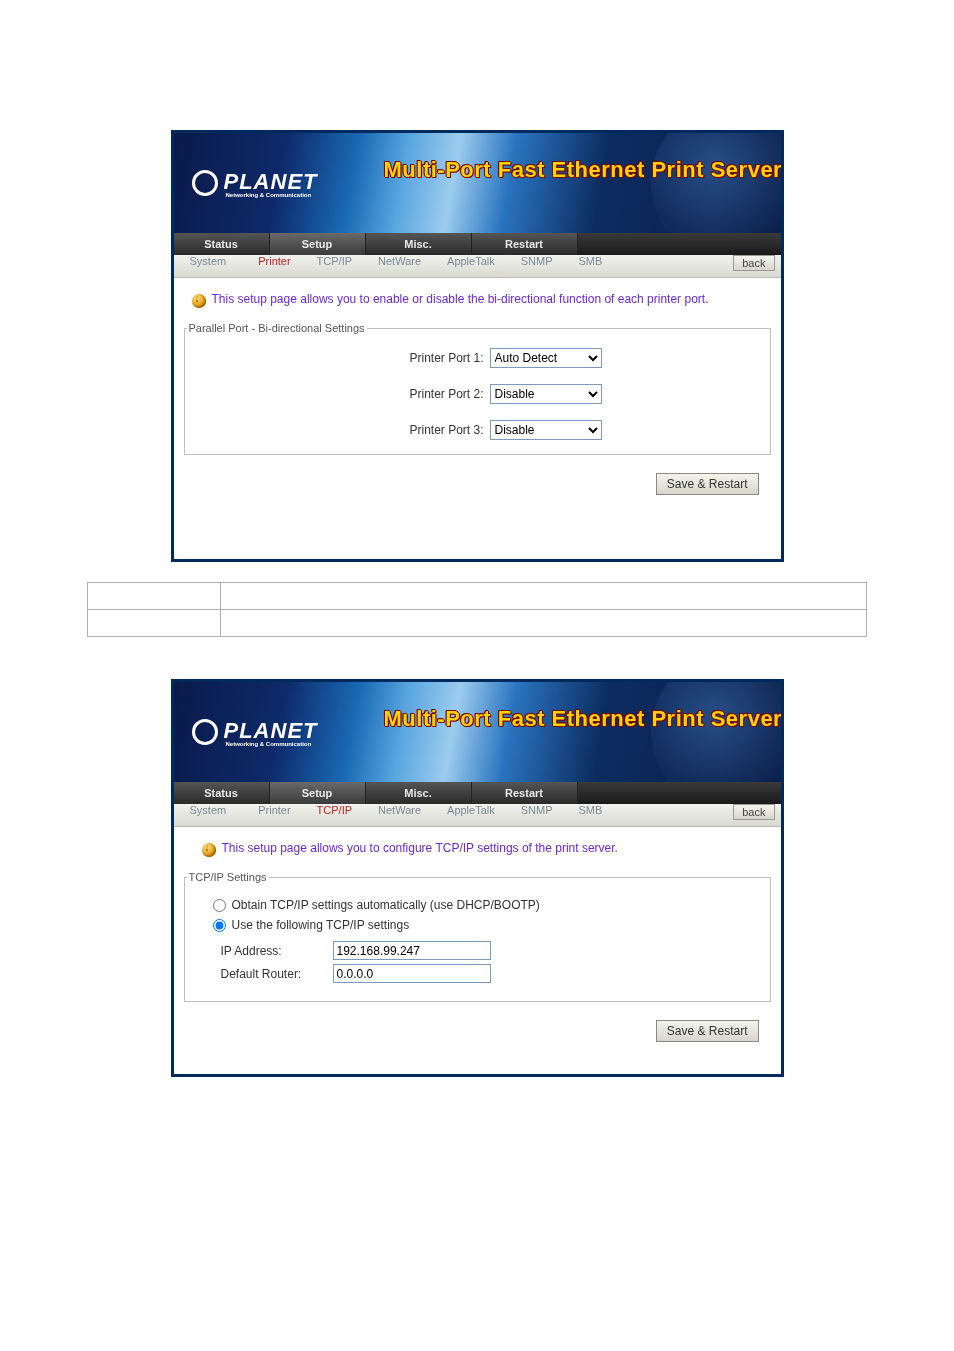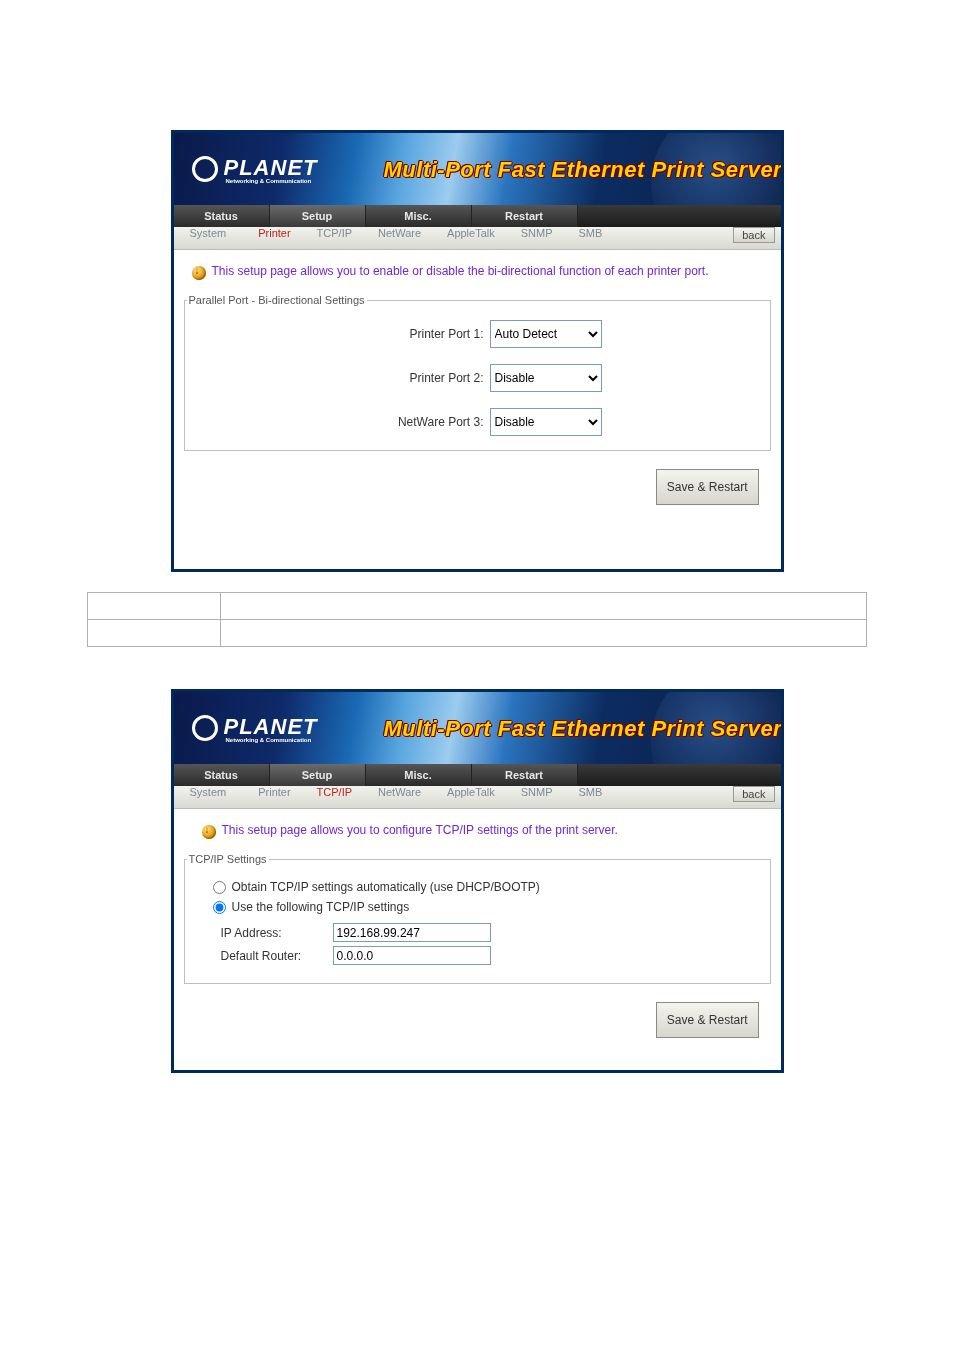--- a/index.html
+++ b/index.html
@@ -15,21 +15,21 @@
     width: 954px;
     padding-top: 130px;
   }
   .screenshot {
     width: 607px;
     margin: 0 auto 20px auto;
     border: 3px solid #002a5c;
     background: #ffffff;
   }
   .banner {
-    height: 72px;
+    height: 100px;
     position: relative;
     display: flex;
     align-items: center;
     padding-left: 18px;
     background: linear-gradient(100deg,
       #0a1a4a 0%,
       #0e2a6a 18%,
       #1a6ab5 30%,
       #5aa6e0 38%,
       #9cccee 46%,
@@ -72,21 +72,20 @@
     display: block;
     margin-top: -3px;
     margin-left: 2px;
   }
   .banner-title {
     position: absolute;
     left: 210px;
     top: 24px;
     font-family: "Arial Black", Arial, sans-serif;
     font-weight: 900;
-    font-style: italic;
     font-size: 22px;
     letter-spacing: 0.5px;
     color: #ffd400;
     text-shadow: 1px 0 0 #7a0000, -1px 0 0 #7a0000, 0 1px 0 #7a0000, 0 -1px 0 #7a0000,
                  1px 1px 0 #7a0000, -1px -1px 0 #7a0000;
     white-space: nowrap;
     z-index: 2;
   }
   .tabrow {
     display: flex;
@@ -187,33 +186,33 @@
     width: 280px;
     text-align: right;
     padding-right: 6px;
     font-size: 12px;
     color: #333;
   }
   select.win {
     font-size: 12px;
     background: #fff;
     border: 1px solid #7a9ac0;
-    height: 28px;
+    height: 20px;
     width: 112px;
   }
 
   .footer {
     text-align: right;
     padding: 18px 12px 18px 0;
   }
   .save-btn {
     background: linear-gradient(#f4f4ee, #d6d6ce);
     border: 1px solid #8a8a82;
     font-size: 12px;
-    padding: 10px 10px;
+    padding: 3px 10px;
     color: #333;
     cursor: pointer;
   }
 
   
   .radio-row {
     display: flex;
     align-items: center;
     gap: 6px;
     padding: 3px 0 3px 20px;
@@ -309,21 +308,21 @@
               <option>Auto Detect</option>
             </select>
           </div>
           <div class="row">
             <div class="row-label">Printer Port 2:</div>
             <select class="win">
               <option>Disable</option>
             </select>
           </div>
           <div class="row" style="margin-bottom:4px">
-            <div class="row-label">NetWare Port 3:</div>
+            <div class="row-label">Printer Port 3:</div>
             <select class="win">
               <option>Disable</option>
             </select>
           </div>
         </div>
       </fieldset>
 
       <div class="footer">
         <button class="save-btn">Save &amp; Restart</button>
       </div>

